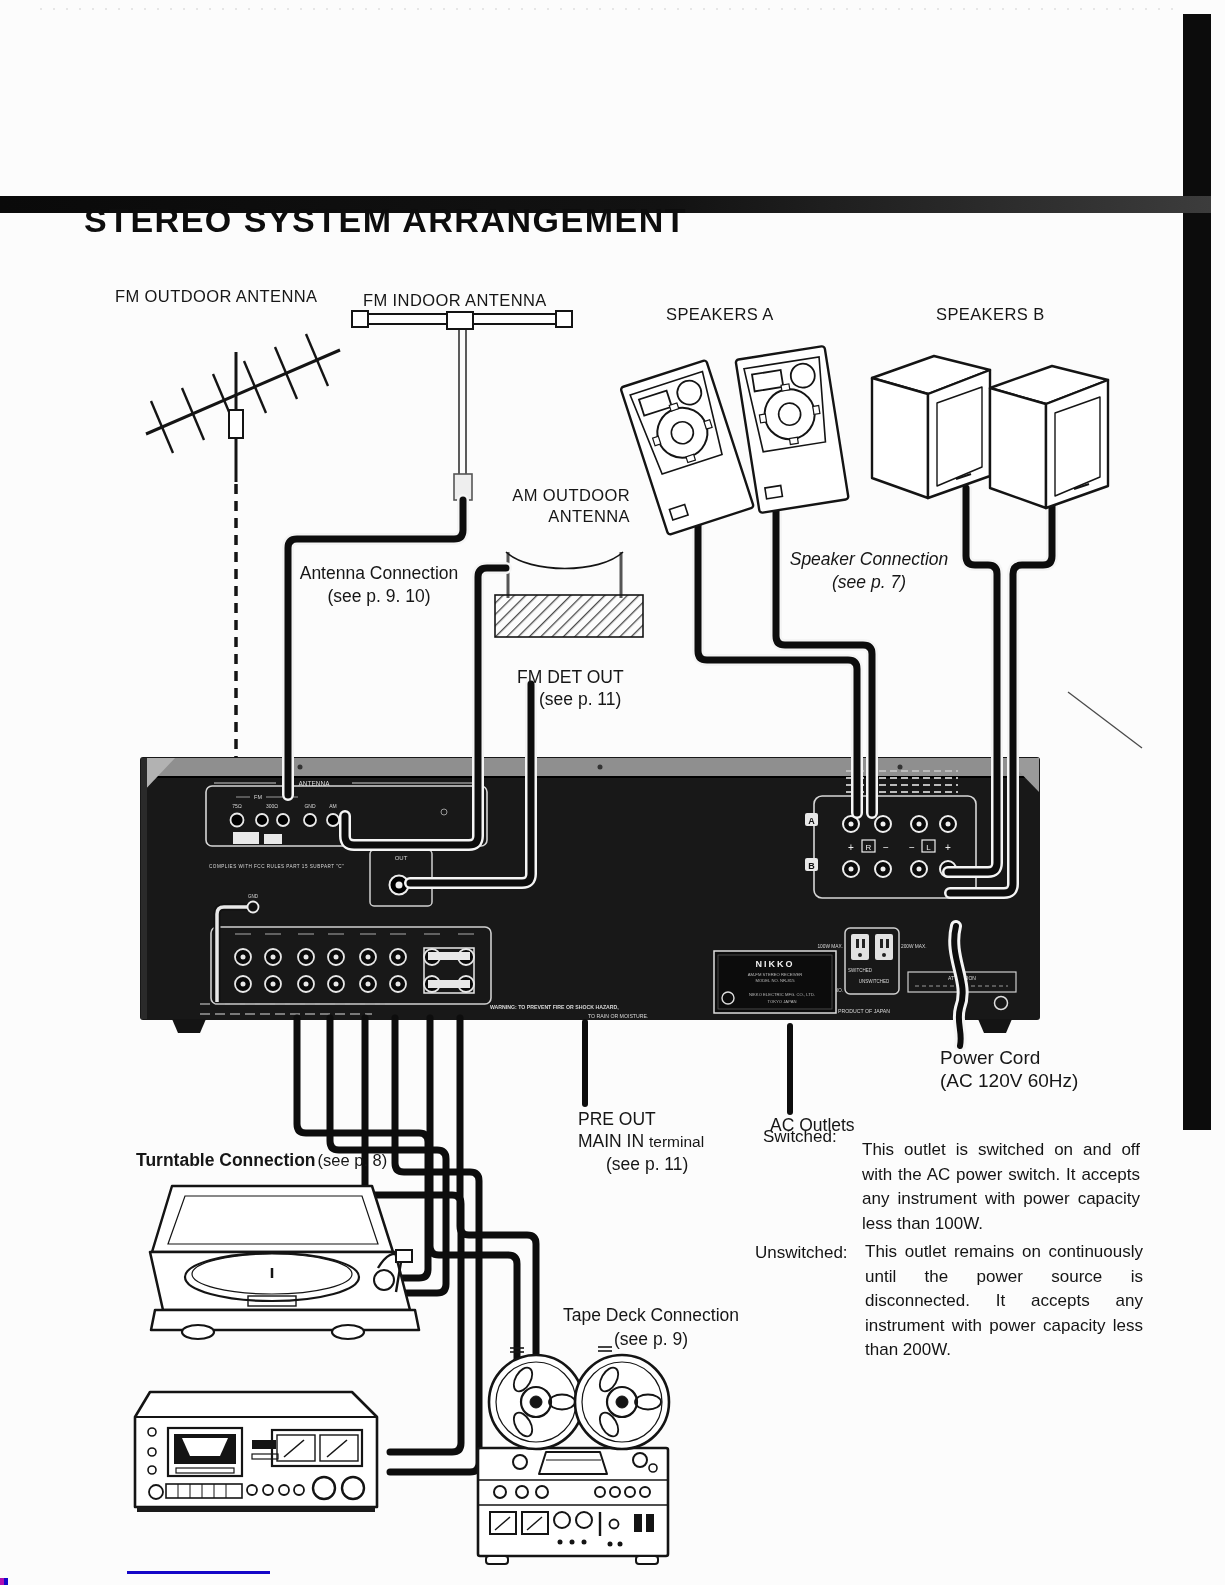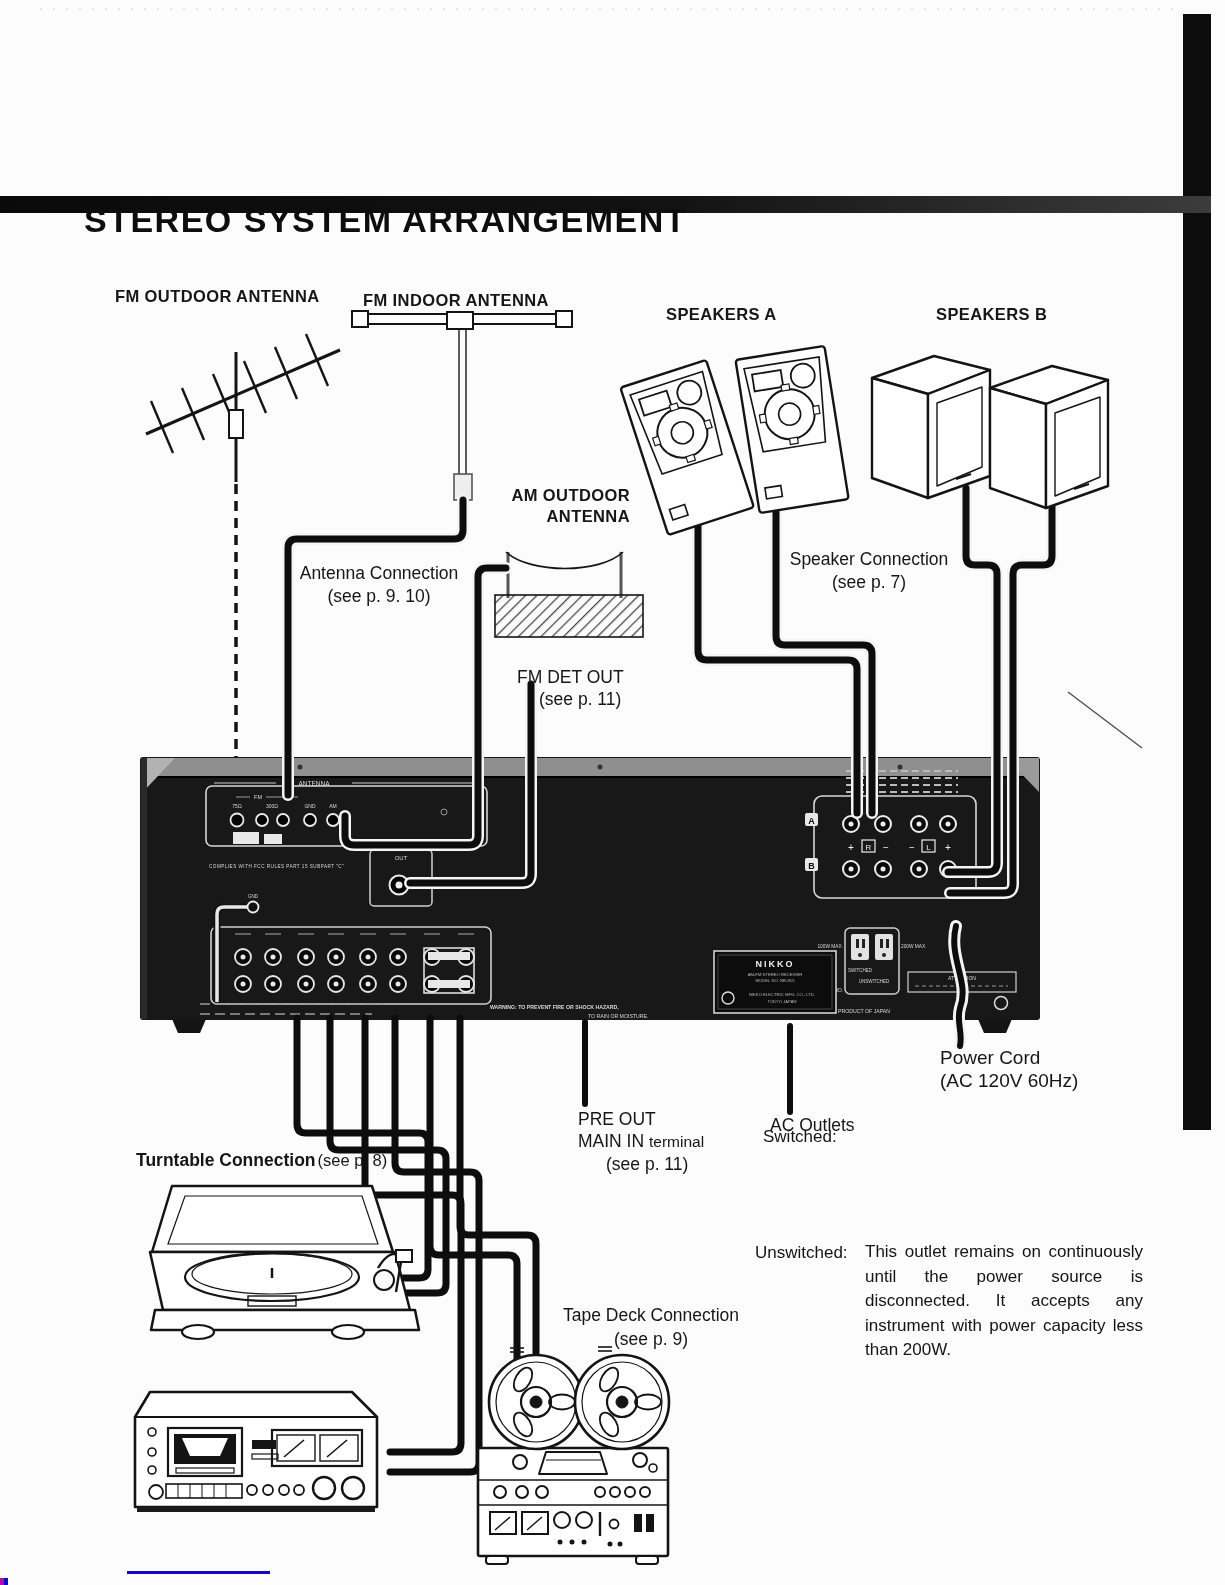--- a/index.html
+++ b/index.html
@@ -1,20 +1,20 @@
 <!DOCTYPE html>
 <html><head>
 <meta charset="utf-8">
 <style>
   html,body{margin:0;padding:0;background:#e9e9e9;}
   #page{position:relative;width:1225px;height:1585px;background:#fcfcfc;overflow:hidden;
         font-family:"Liberation Sans",sans-serif;}
   #art{position:absolute;left:0;top:0;z-index:1;}
   .lbl{position:absolute;z-index:3;color:#161616;white-space:nowrap;}
-  .caps{font-weight:bold;font-size:16.5px;letter-spacing:.4px;}
+  .caps{font-weight:normal;font-size:16.5px;letter-spacing:.4px;}
   .ann{font-size:17.5px;}
   .ctr{text-align:center;white-space:normal;}
   .rgt{text-align:right;white-space:normal;}
   #title{left:84px;top:153px;font-size:34px;font-weight:bold;letter-spacing:1.5px;color:#0d0d0d;margin-top:48px;}
   .para{font-size:17px;line-height:24.5px;text-align:justify;white-space:normal;color:#141414;}
   .term{font-size:17px;color:#141414;}
   svg text{font-family:"Liberation Sans",sans-serif;}
   .ptxt{fill:#d8d8d8;}
   .b{font-weight:bold;}
 </style>
@@ -429,21 +429,21 @@
 <div class="lbl caps rgt" style="left:502px;top:485px;width:128px;line-height:21px;">
   <div>AM OUTDOOR</div>
   <div>ANTENNA</div>
 </div>
 
 <div class="lbl ann ctr" style="left:293px;top:562px;width:172px;line-height:23px;">
   <div>Antenna Connection</div>
   <div>(see p. 9. 10)</div>
 </div>
 
-<div class="lbl ann ctr" style="left:785px;top:548px;width:168px;line-height:23px;">
+<div class="lbl ann ctr" style="left:785px;top:548px;width:168px;line-height:23px;font-style:italic;">
   <div>Speaker Connection</div>
   <div>(see p. 7)</div>
 </div>
 
 <div class="lbl ann" style="left:517px;top:666px;line-height:22px;">
   <div>FM DET OUT</div>
   <div style="padding-left:22px;">(see p. 11)</div>
 </div>
 
 <div class="lbl" style="left:940px;top:1046px;font-size:19px;line-height:23px;">
@@ -453,20 +453,21 @@
 
 <div class="lbl ann" style="left:578px;top:1108px;line-height:22px;">
   <div>PRE OUT</div>
   <div><span>MAIN IN</span> <span style="font-size:15.5px;">terminal</span></div>
   <div style="padding-left:28px;">(see p. 11)</div>
 </div>
 
 <div class="lbl ann" style="left:770px;top:1115px;">AC Outlets</div>
 
 <div class="lbl term" style="left:763px;top:1127px;">Switched:</div>
+<div class="lbl para" style="left:862px;top:1138px;width:278px;">This outlet is switched on and off with the AC power switch. It accepts any instrument with power capacity less than 100W.</div>
 
 <div class="lbl term" style="left:755px;top:1243px;">Unswitched:</div>
 <div class="lbl para" style="left:865px;top:1240px;width:278px;">This outlet remains on continuously until the power source is disconnected. It accepts any instrument with power capacity less than 200W.</div>
 
 <div class="lbl" style="left:136px;top:1150px;font-size:17.5px;font-weight:bold;">
   <span>Turntable Connection</span><span style="font-weight:normal;font-size:16.5px;margin-left:2px;">(see p. 8)</span>
 </div>
 
 <div class="lbl ann ctr" style="left:538px;top:1303px;width:226px;line-height:24px;">
   <div>Tape Deck Connection</div>

